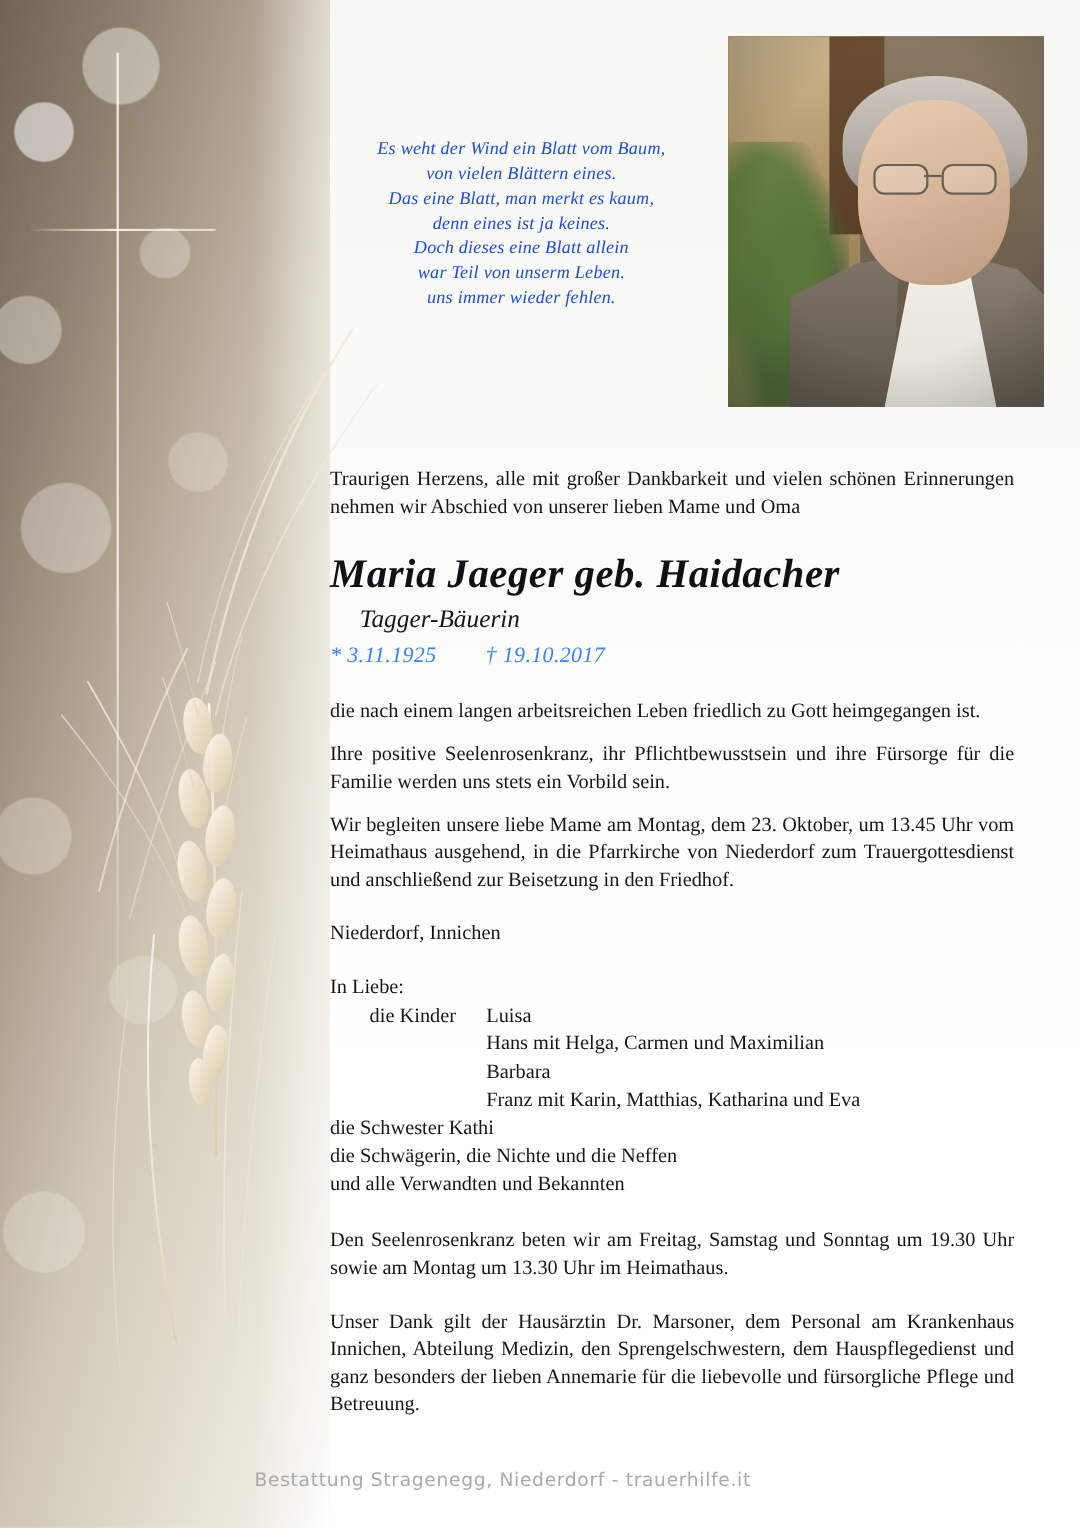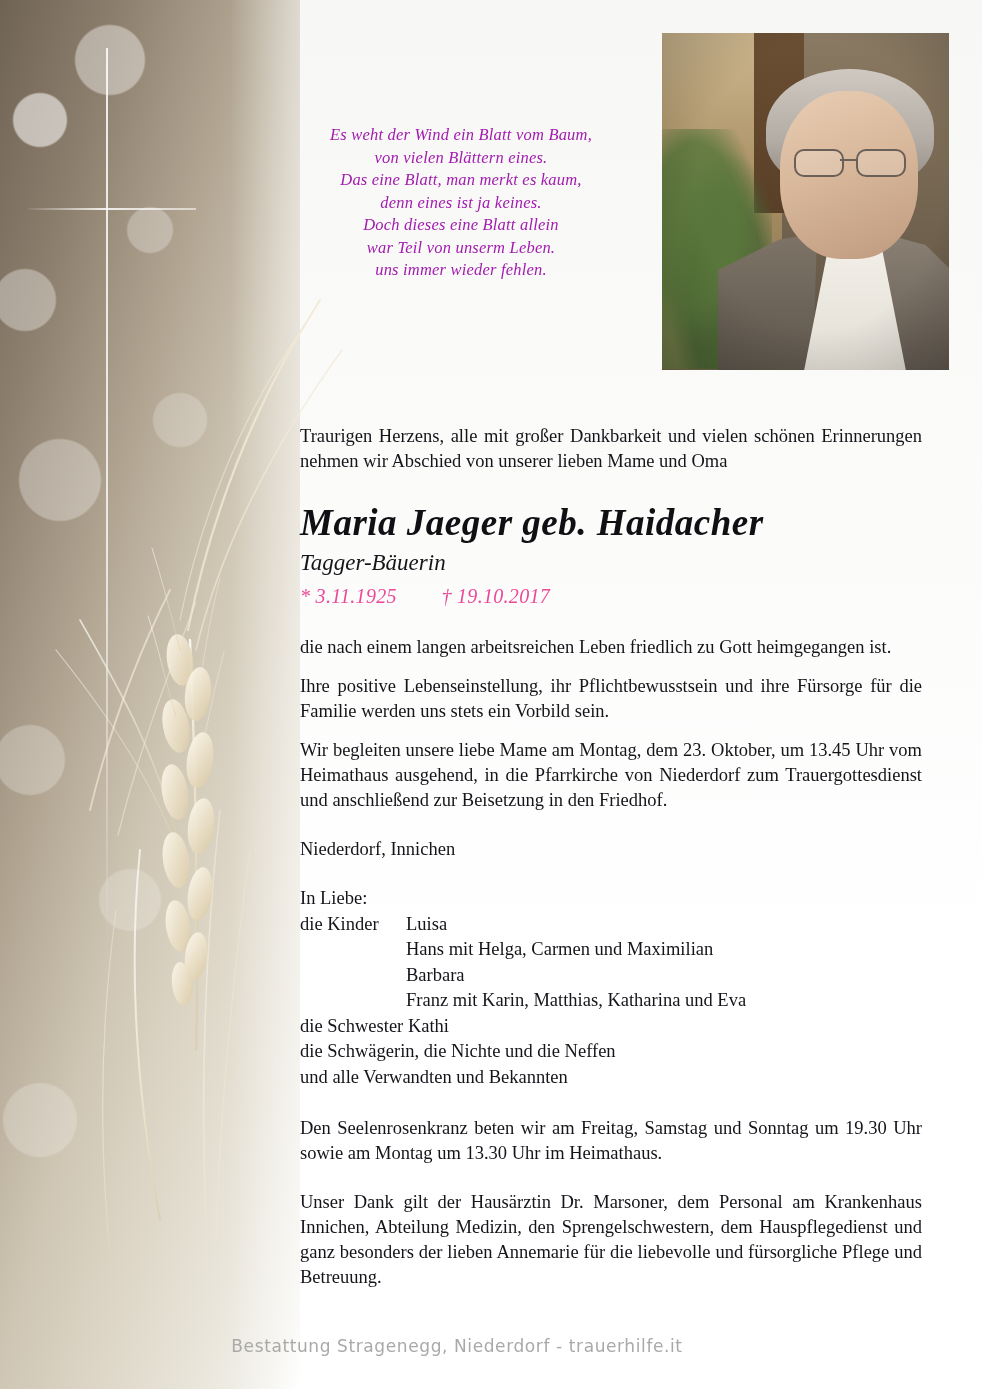--- a/index.html
+++ b/index.html
@@ -144,27 +144,27 @@
     clip-path: polygon(70% 2%, 88% 10%, 100% 30%, 100% 100%, 64% 100%);
   }
   .photo .p-vign {
     position: absolute; inset: 0;
     background: radial-gradient(ellipse at 55% 45%, rgba(0,0,0,0) 55%, rgba(0,0,0,0.25) 100%);
   }
 
   
   .poem {
     position: absolute;
-    left: 296px; top: 124px;
+    left: 309px; top: 124px;
     width: 330px;
     text-align: center;
     font-style: italic;
     font-size: 16.5px;
     line-height: 22.5px;
-    color: #a21caf;
+    color: #1d4ed8;
     letter-spacing: 0.2px;
   }
 
   .content {
     position: absolute;
     left: 300px; top: 424px;
     width: 622px;
     color: #14141a;
     font-size: 18.5px;
     line-height: 25px;
@@ -184,32 +184,33 @@
     font-style: italic;
     letter-spacing: 0.5px;
     color: #0f0f14;
     line-height: 46px;
   }
   .dec-sub {
     font-size: 23px;
     font-style: italic;
     color: #15151a;
     line-height: 33px;
+    padding-left: 27px;
   }
   .dec-dates {
     font-size: 20px;
     font-style: italic;
-    color: #ec4899;
+    color: #3b82f6;
     line-height: 34px;
     letter-spacing: 0.3px;
   }
   .dec-dates .gap { display: inline-block; width: 34px; }
 
   .family { margin: 0 0 16px 0; }
-  .family .row { display: flex; line-height: 25.5px; }
+  .family .row { display: flex; line-height: 25.5px; margin-left: 36px; }
   .family .row .lbl { width: 106px; flex: 0 0 106px; }
   .family .row .val { flex: 1 1 auto; }
   .family .plain { line-height: 25.5px; }
 
   .spacer-sm { height: 10px; }
 
   .footer {
     position: absolute;
     left: 0; top: 1336px;
     width: 914px;
@@ -315,21 +316,21 @@
       <div class="dec-name">Maria Jaeger geb. Haidacher</div>
       <div class="dec-sub">Tagger-Bäuerin</div>
       <div class="dec-dates">
         <span>* 3.11.1925</span>
         <span class="gap"></span>
         <span>† 19.10.2017</span>
       </div>
     </div>
 
     <p>die nach einem langen arbeitsreichen Leben friedlich zu Gott heimgegangen ist.</p>
-    <p>Ihre positive Lebenseinstellung, ihr Pflichtbewusstsein und ihre Fürsorge für die Familie werden uns stets ein Vorbild sein.</p>
+    <p>Ihre positive Seelenrosenkranz, ihr Pflichtbewusstsein und ihre Fürsorge für die Familie werden uns stets ein Vorbild sein.</p>
     <p>Wir begleiten unsere liebe Mame am Montag, dem 23. Oktober, um 13.45 Uhr vom Heimathaus ausgehend, in die Pfarrkirche von Niederdorf zum Trauergottesdienst und anschließend zur Beisetzung in den Friedhof.</p>
 
     <div class="spacer-sm"></div>
     <p class="nojust">Niederdorf, Innichen</p>
 
     <div class="spacer-sm"></div>
     <div class="family">
       <div class="plain">In Liebe:</div>
       <div class="row">
         <div class="lbl">die Kinder</div>

